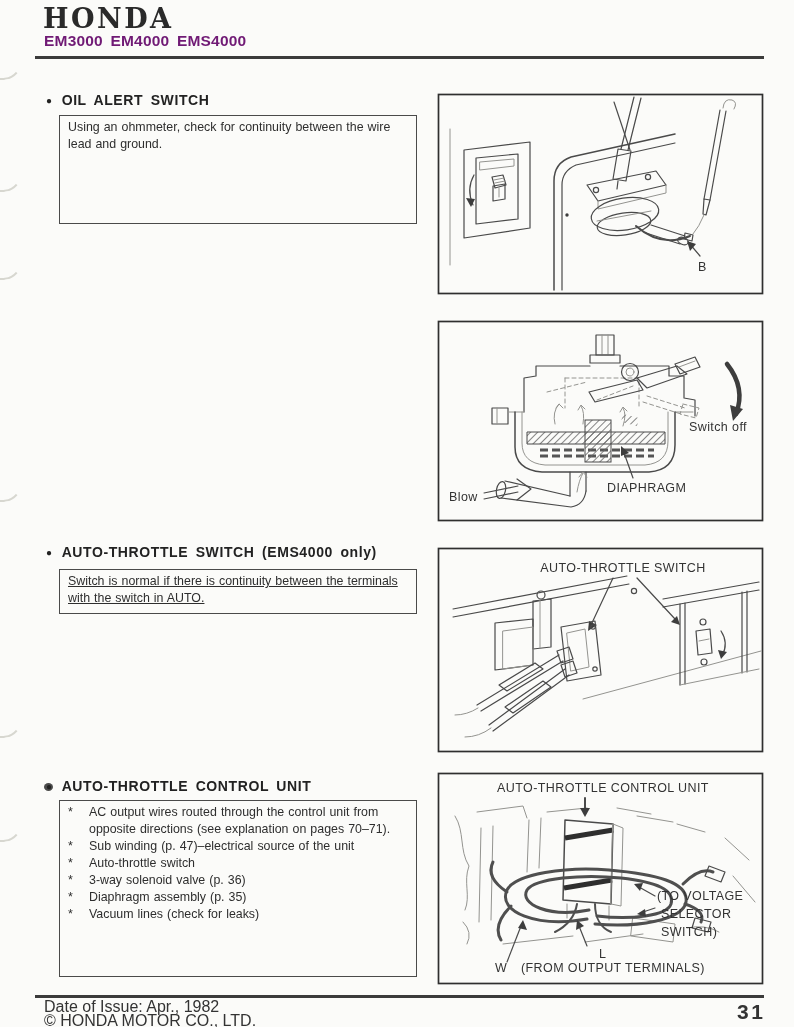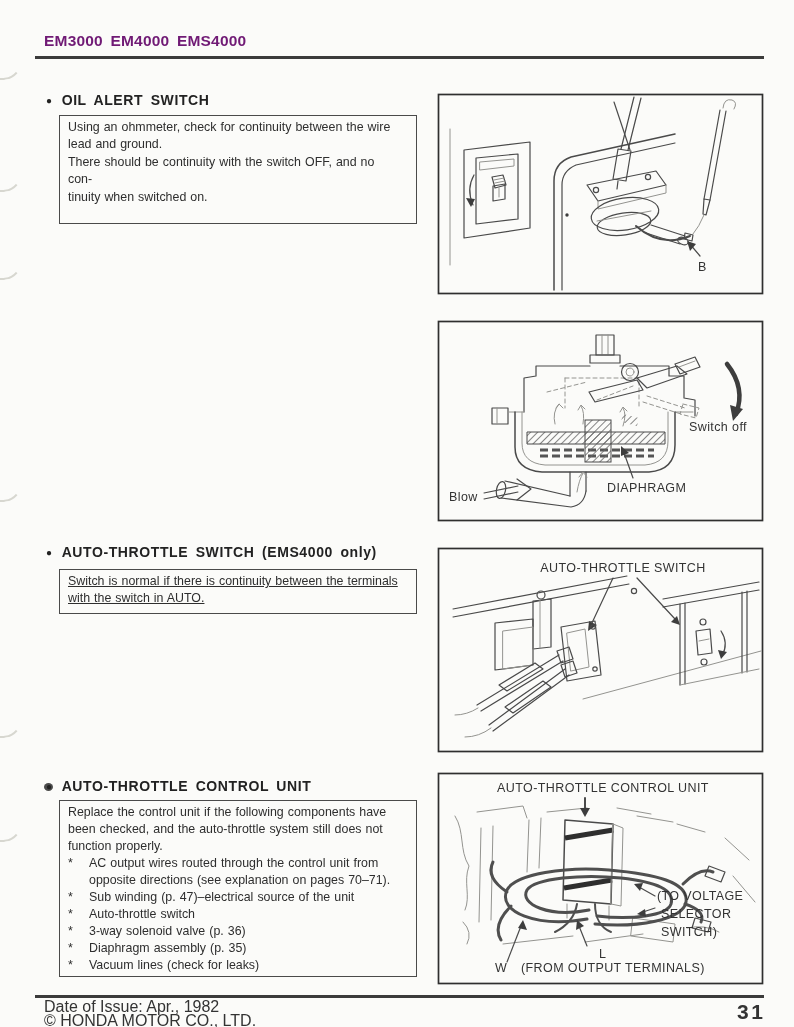--- a/index.html
+++ b/index.html
@@ -44,32 +44,31 @@
 <div class="page">
 
   <div class="hole" style="top:48px"></div>
   <div class="hole" style="top:160px"></div>
   <div class="hole" style="top:248px"></div>
   <div class="hole" style="top:470px"></div>
   <div class="hole" style="top:706px"></div>
   <div class="hole" style="top:810px"></div>
   <div class="speck" style="left:44px; top:783px"></div>
 
+  <div class="brand">HONDA</div>
   <div class="models">EM3000 EM4000 EMS4000</div>
   <div class="rule" style="left:35px; top:56px; width:729px;"></div>
 
   <div class="sec-head" style="left:46px; top:92px;">
     <span class="bullet">●</span>
     <span>OIL ALERT SWITCH</span>
   </div>
   <div class="tbox" style="left:59px; top:115px; width:358px; height:109px;">
     <p class="pre">Using an ohmmeter, check for continuity between the wire
 lead and ground.</p>
-    <p class="pre">There should be continuity with the switch OFF, and no con-
-tinuity when switched on.</p>
   </div>
 
   <div class="fig" style="left:437px; top:93px;">
     <svg width="327" height="202" viewBox="0 0 327 202">
       <rect class="frame" x="1.5" y="1.5" width="324" height="199"></rect>
       <g>
         <path class="lt" d="M13 36 L13 172"></path>
         <polygon class="ln" points="27,57 93,49 93,135 27,145"></polygon>
         <polygon class="ln" points="39,65 81,61 81,126 39,131"></polygon>
         <polygon class="lt" points="43,69 77,66 77,73 43,77"></polygon>
@@ -240,23 +239,20 @@
         <path class="lt" d="M54 181 Q42 190 28 190"></path>
       </g>
     </svg>
   </div>
 
   <div class="sec-head" style="left:46px; top:778px;">
     <span class="bullet">●</span>
     <span>AUTO-THROTTLE CONTROL UNIT</span>
   </div>
   <div class="tbox" style="left:59px; top:800px; width:358px; height:177px; line-height:17px;">
-    <p class="pre">Replace the control unit if the following components have
-been checked, and the auto-throttle system still does not
-function properly.</p>
     <div class="bul">
       <span class="bmark">*</span>
       <span class="btext pre">AC output wires routed through the control unit from
 opposite directions (see explanation on pages 70–71).</span>
     </div>
     <div class="bul">
       <span class="bmark">*</span>
       <span class="btext">Sub winding (p. 47)–electrical source of the unit</span>
     </div>
     <div class="bul">

